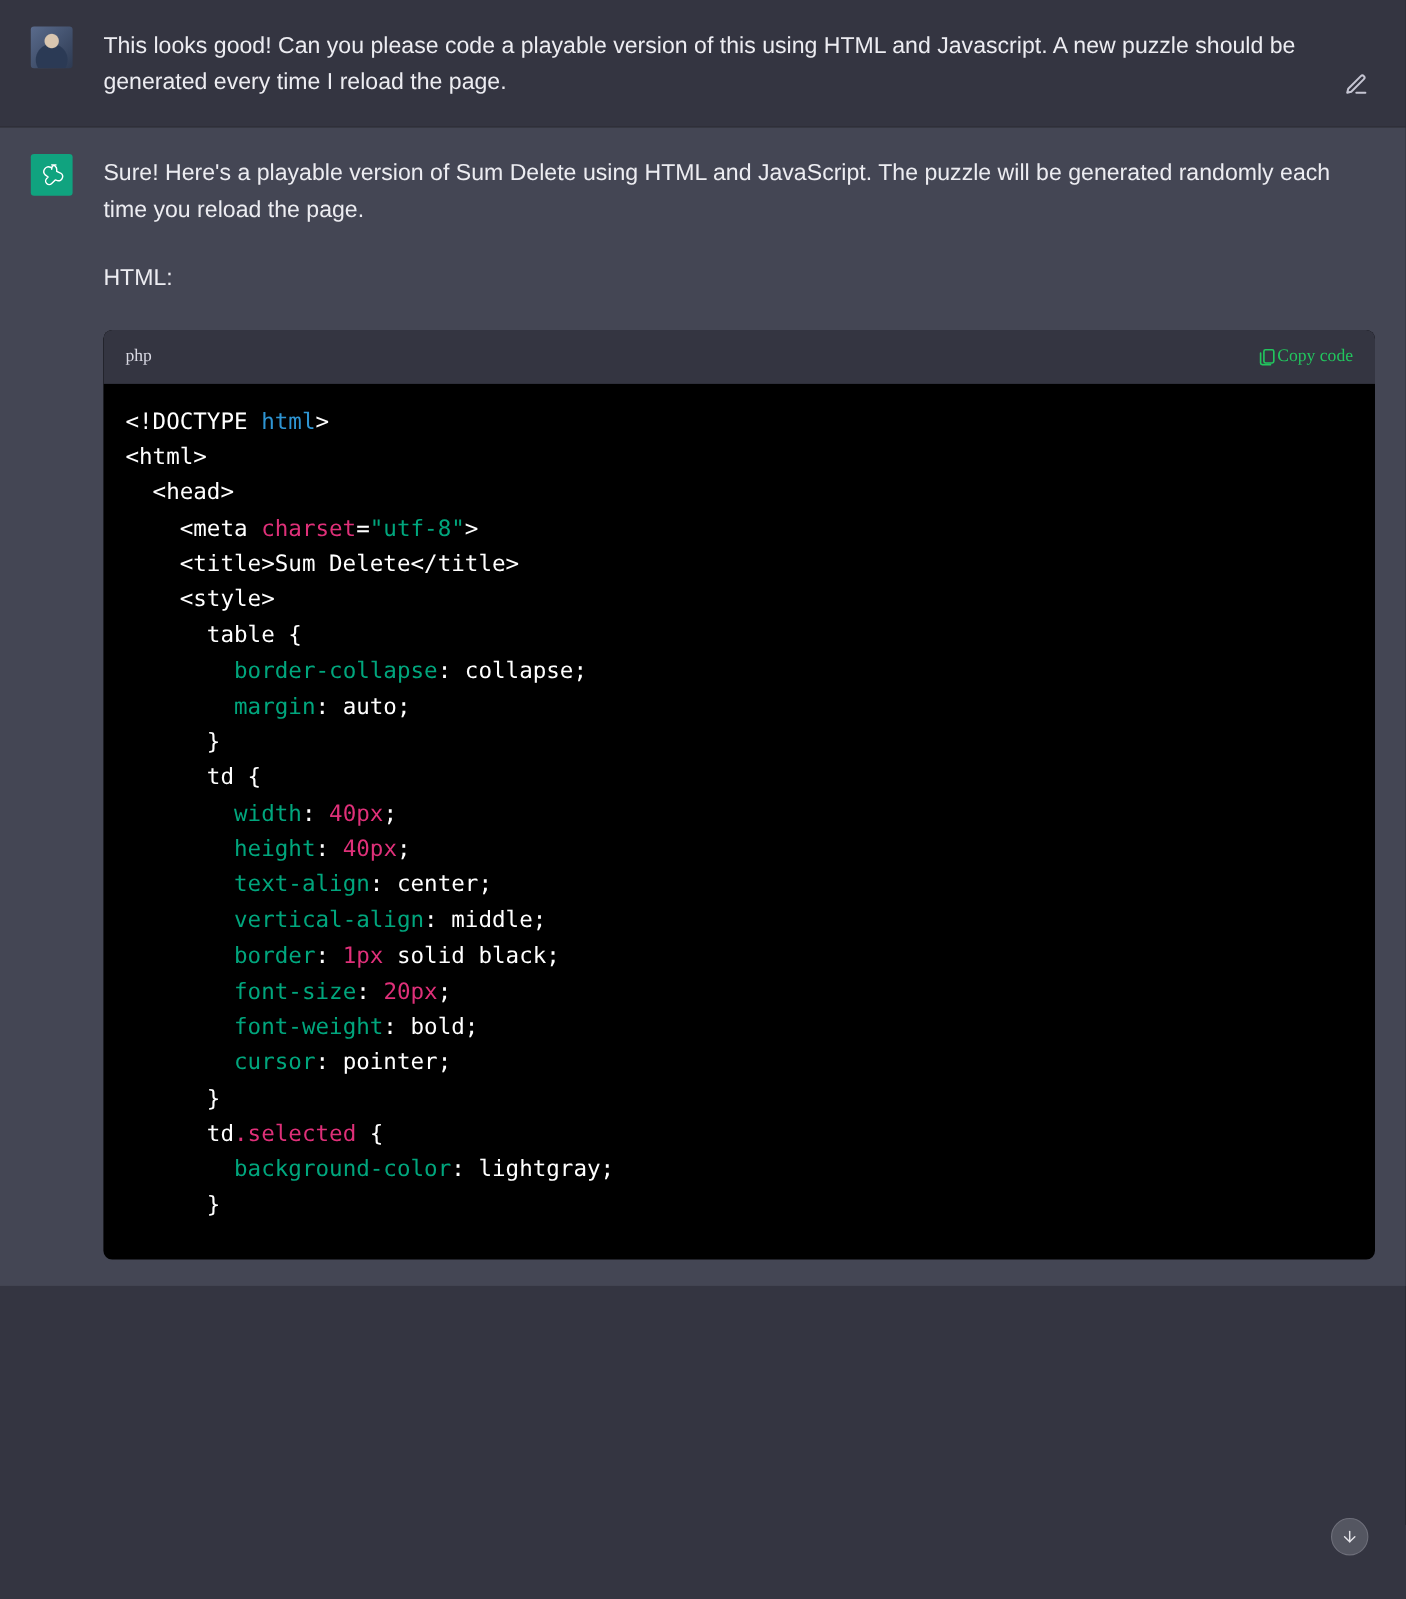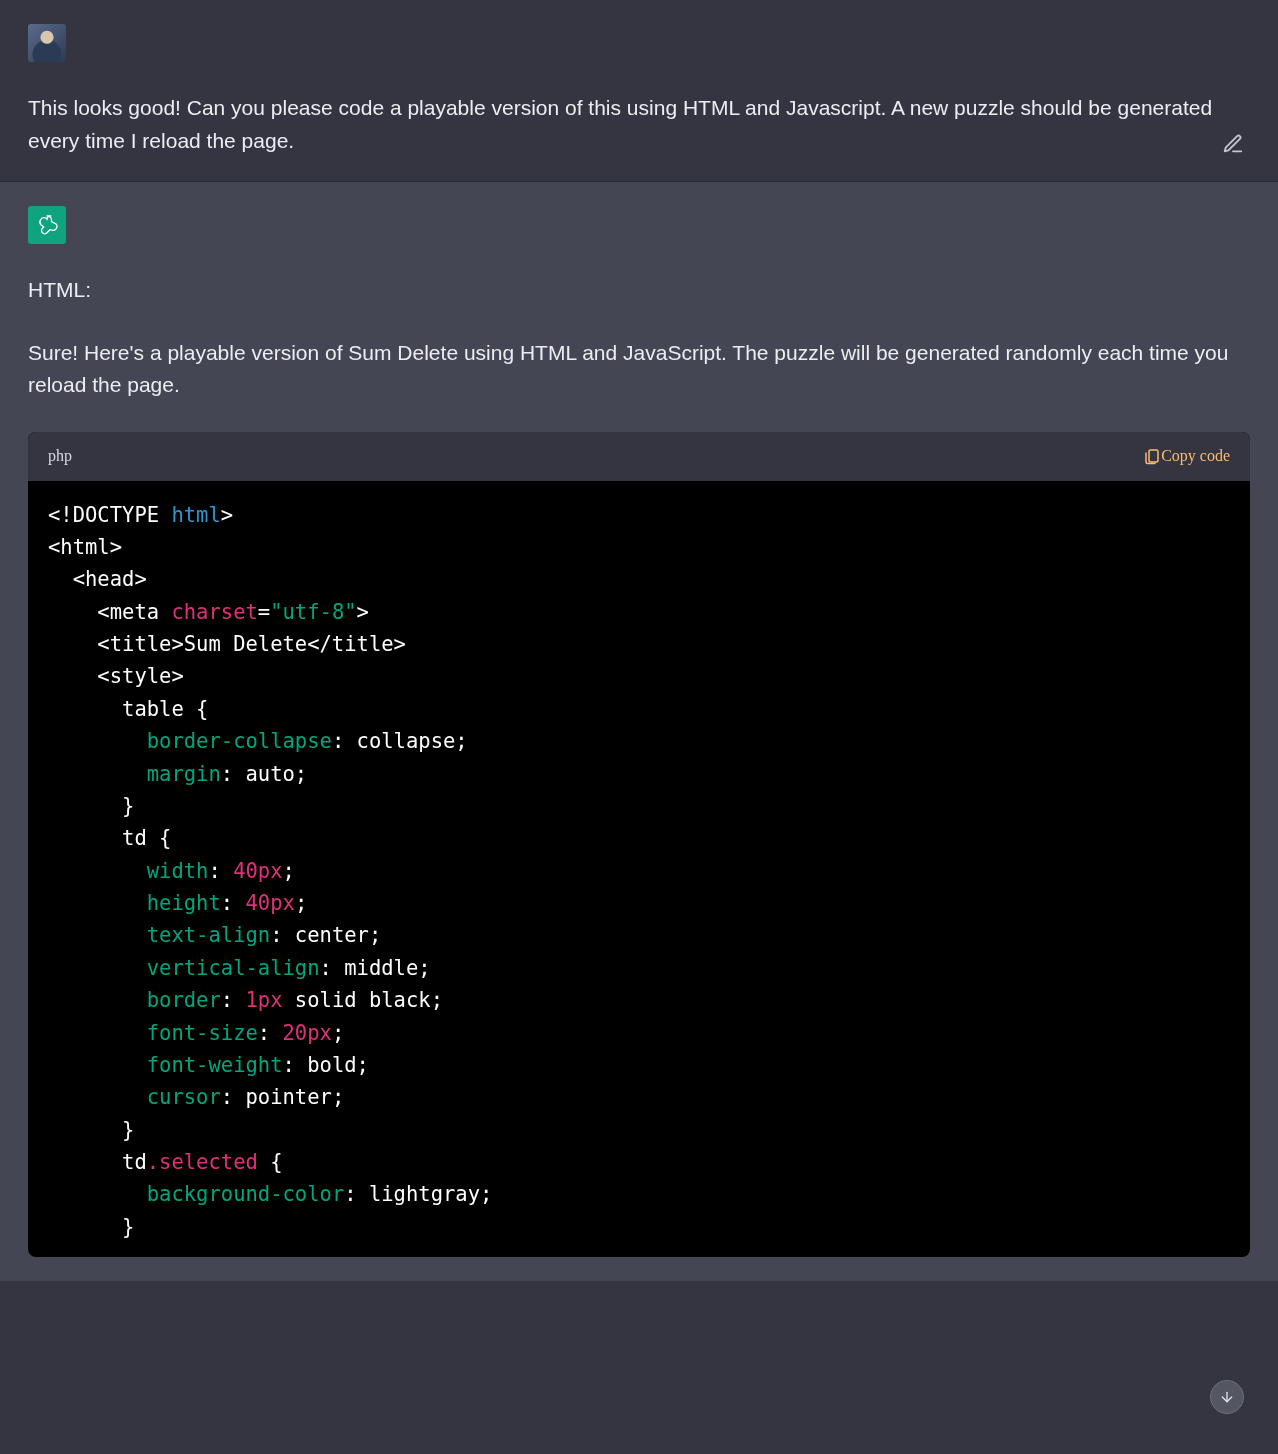--- a/index.html
+++ b/index.html
@@ -7,21 +7,20 @@
     background: #343541;
     font-family: -apple-system, BlinkMacSystemFont, "Segoe UI", Helvetica, Arial, sans-serif;
     color: #ececf1;
     width: 1278px;
   }
   .message-row {
     padding: 24px 28px;
     display: flex;
     gap: 28px;
     position: relative;
-    flex-direction: column;
   }
   .user-row {
     background: #343541;
     border-bottom: 1px solid #2a2b32;
   }
   .assistant-row {
     background: #444654;
   }
   .avatar {
     width: 38px;
@@ -80,25 +79,25 @@
     justify-content: space-between;
     padding: 12px 20px;
     font-size: 16px;
     color: #d9d9e3;
     font-family: Liberation Serif, serif;
   }
   .copy-btn {
     display: flex;
     align-items: center;
     cursor: pointer;
-    color: #fdba74;
+    color: #22c55e;
   }
   .copy-btn svg { width: 18px; height: 18px; }
   .code-body {
-    padding: 18px 20px 14px 20px;
+    padding: 18px 20px 34px 20px;
     font-family: ui-monospace, SFMono-Regular, Menlo, Consolas, monospace;
     font-size: 20.5px;
     line-height: 1.58;
     white-space: pre;
     color: #fff;
   }
   .scroll-fab {
     position: fixed;
     right: 34px;
     bottom: 40px;
@@ -133,22 +132,22 @@
   </div>
 </div>
 
 <div class="message-row assistant-row">
   <div class="avatar assistant-avatar">
     <svg viewBox="0 0 40 40" fill="none" stroke="#fff" stroke-width="2">
         <path d="M20 6c4 0 7 3 7 6v3l6 3c2 1 3 4 2 6-1 3-4 5-7 4l-3-1-5 5c-2 2-5 2-7 0s-2-5 0-7l2-2-4-3c-2-2-3-5-1-8 1-2 4-4 7-3l3 1V12c0-3 2-6 6-6z" stroke-linejoin="round"></path>
       </svg>
   </div>
   <div class="message-content">
+    <p class="para">Sure! Here's a playable version of Sum Delete using HTML and JavaScript. The puzzle will be generated randomly each time you reload the page.</p>
     <p class="para">HTML:</p>
-    <p class="para">Sure! Here's a playable version of Sum Delete using HTML and JavaScript. The puzzle will be generated randomly each time you reload the page.</p>
 
     <div class="codeblock">
       <div class="codeblock-header">
         <span>php</span>
         <span class="copy-btn">
           <svg viewBox="0 0 24 24" fill="none" stroke="currentColor" stroke-width="2" stroke-linecap="round" stroke-linejoin="round">
               <rect x="8" y="4" width="12" height="16" rx="2"></rect>
               <path d="M4 8v12a2 2 0 0 0 2 2h10"></path>
             </svg>
           <span>Copy code</span>

